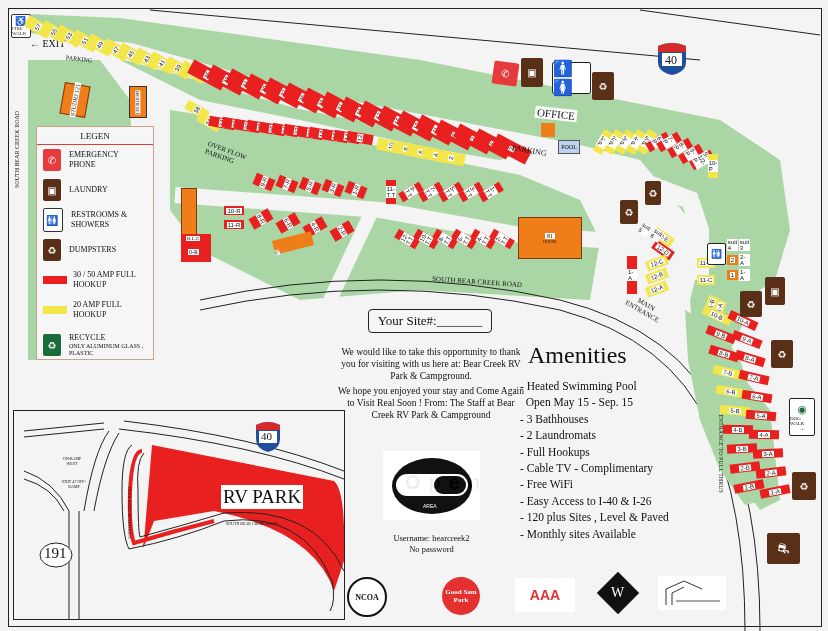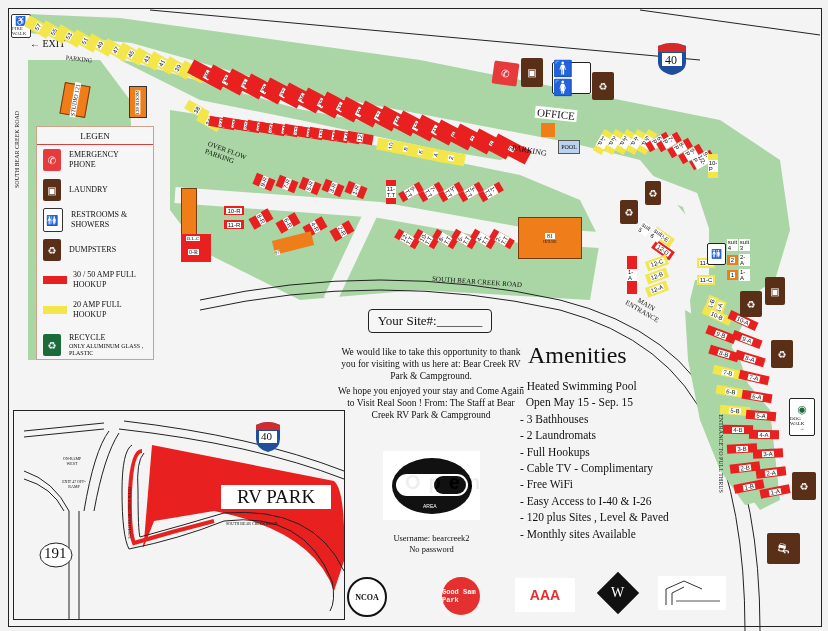--- a/index.html
+++ b/index.html
@@ -16,21 +16,21 @@
   .sw{width:24px;height:8px;margin-right:6px;flex:0 0 auto;}
   .site-box{left:368px;top:309px;width:122px;height:22px;border:1.5px solid #222;border-radius:4px;font-size:13px;display:flex;align-items:center;justify-content:center;background:#f6f6f6;}
   .thanks{left:336px;top:346px;width:190px;text-align:center;font-size:9.5px;line-height:12px;}
   .thanks p{margin:0 0 3px;}
   .amen-title{left:528px;top:342px;font-size:24px;}
   .amen-list{left:520px;top:378px;font-size:11.5px;line-height:16.4px;margin:0;padding:0;list-style:none;}
   .wifi{left:383px;top:451px;width:97px;height:69px;background:#fff;display:flex;align-items:center;justify-content:center;}
   .wifi-cred{left:364px;top:533px;width:135px;text-align:center;font-size:8.5px;line-height:11px;}
   .keyplan{left:13px;top:410px;width:330px;height:208px;border:1px solid #222;}
   .keyplan .title{position:absolute;left:128px;top:178px;font-size:18px;margin-top:48px;}
-  .keyplan .rv{position:absolute;left:207px;top:74px;background:#fff;padding:1px 16px;font-size:19px;}
+  .keyplan .rv{position:absolute;left:207px;top:74px;background:#fff;padding:1px 2px;font-size:19px;}
   .shield{display:flex;align-items:center;justify-content:center;font-size:14px;color:#111;}
   .label-s{font-size:8px;}
   .sign{border-radius:2px;color:#fff;display:flex;align-items:center;justify-content:center;font-size:10px;}
   .logo{display:flex;align-items:center;justify-content:center;background:#fff;font-size:8px;}
   .site{position:absolute;font-family:"Liberation Sans",sans-serif;font-size:6px;display:flex;align-items:center;justify-content:center;}
   .site span{background:#fff;padding:0 1px;}
 </style>
 </head>
 <body>
 
@@ -607,21 +607,21 @@
   <div class="abs" style="left:45px;top:68px;font-size:4px;width:30px;text-align:center;">EXIT 47 OFF-RAMP</div>
   <div class="abs" style="left:80px;top:90px;font-size:4px;transform:rotate(-90deg);width:70px;">SOUTH BEAR CREEK ROAD</div>
   <div class="abs" style="left:212px;top:110px;font-size:4px;">SOUTH BEAR CREEK ROAD</div>
   <div class="rv">RV PARK</div>
   <div class="title">KEY PLAN</div>
 </div>
 
 <div class="abs logo" style="left:347px;top:577px;width:36px;height:36px;border-radius:50%;border:2px solid #111;font-weight:bold;">
     <span>NCOA</span>
   </div>
-<div class="abs logo" style="left:442px;top:577px;width:38px;height:38px;border-radius:50%;background:#e53030;color:#fff;font-size:7px;font-weight:bold;font-family:Liberation Mono, monospace;">
+<div class="abs logo" style="left:442px;top:577px;width:38px;height:38px;border-radius:50%;background:#e53030;color:#fff;font-size:7px;font-weight:bold;text-align:center;">
     <span>Good Sam Park</span>
   </div>
 <div class="abs logo" style="left:515px;top:578px;width:60px;height:34px;color:#e53030;font-size:14px;font-weight:bold;font-family:'Liberation Sans',sans-serif;">
     <span>AAA</span>
   </div>
 <div class="abs logo" style="left:603px;top:578px;width:30px;height:30px;background:#111;color:#fff;transform:rotate(45deg);font-size:14px;">
     <span style="transform:rotate(-45deg);">W</span>
   </div>
 <div class="abs logo" style="left:658px;top:576px;width:68px;height:34px;">
   <svg width="60" height="28" viewBox="0 0 60 28">

